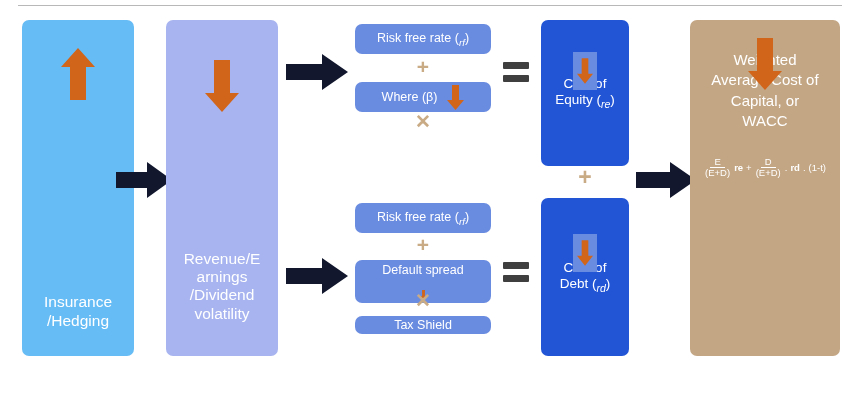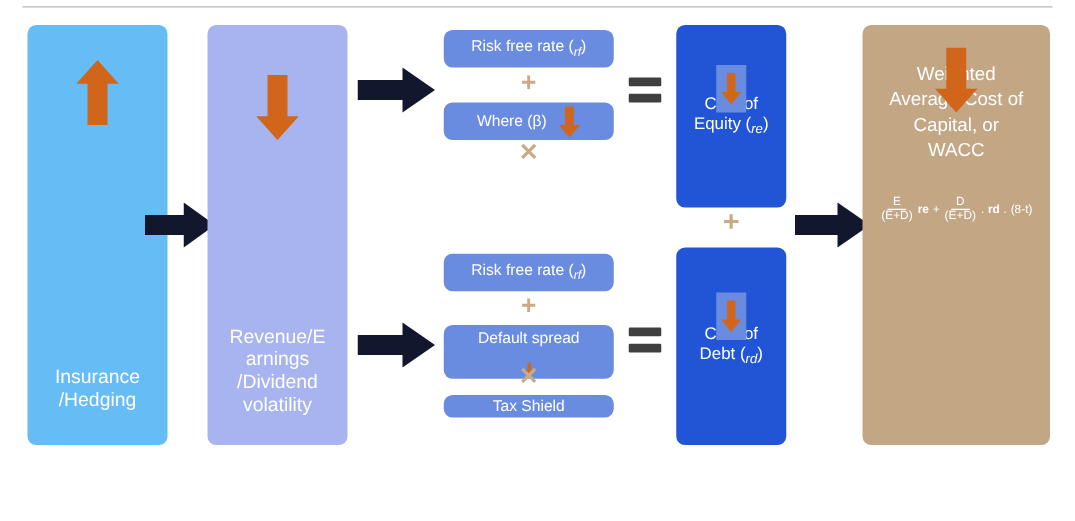--- a/index.html
+++ b/index.html
@@ -29,21 +29,21 @@
   }
   .box-label { display:block; width:100%; }
 
   
   .c1 { left: 22px; top: 20px; width: 112px; height: 336px;
         background: #66bcf5; justify-content: flex-end; padding-bottom: 26px; }
   .c1 .box-label { font-size: 15.5px; }
 
   
   .c2 { left: 166px; top: 20px; width: 112px; height: 336px;
-        background: #a7b4ef; justify-content: flex-end; padding-bottom: 22px; }
+        background: #a7b4ef; justify-content: flex-end; padding-bottom: 33px; }
   .c2 .box-label { font-size: 15.5px; }
 
   
   .mid {
     background: #6a8ce0;
     left: 355px; width: 136px;
     justify-content: center;
     font-size: 12.5px;
     padding: 3px 4px;
   }
@@ -237,18 +237,18 @@
       </span>
       <span class="bold">re</span>
       <span>+</span>
       <span class="frac">
         <span class="num">D</span>
         <span class="den">(E+D)</span>
       </span>
       <span>.</span>
       <span class="bold">rd</span>
       <span>.</span>
-      <span>(8-t)</span>
+      <span>(1-t)</span>
     </div>
   </div>
 
 
 </div>
 
 </body></html>

